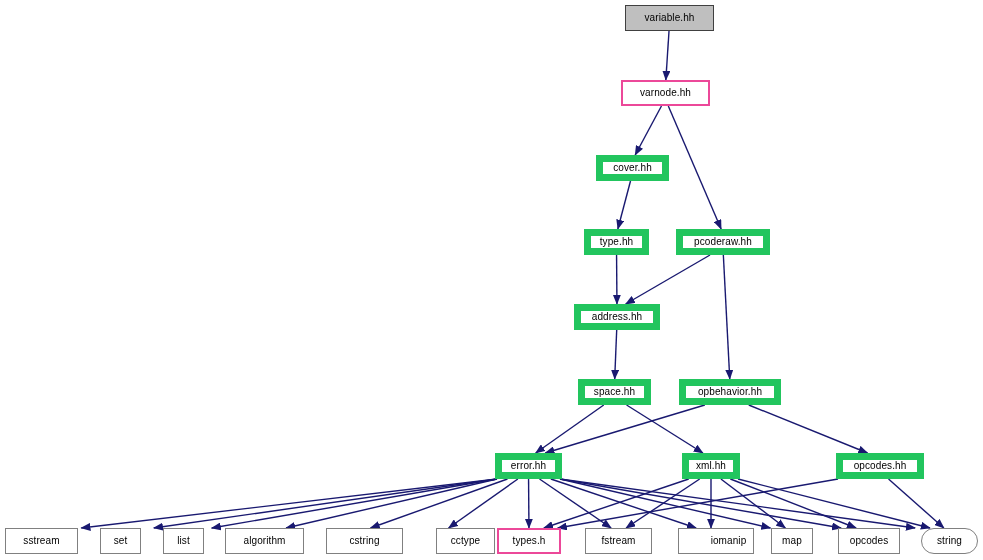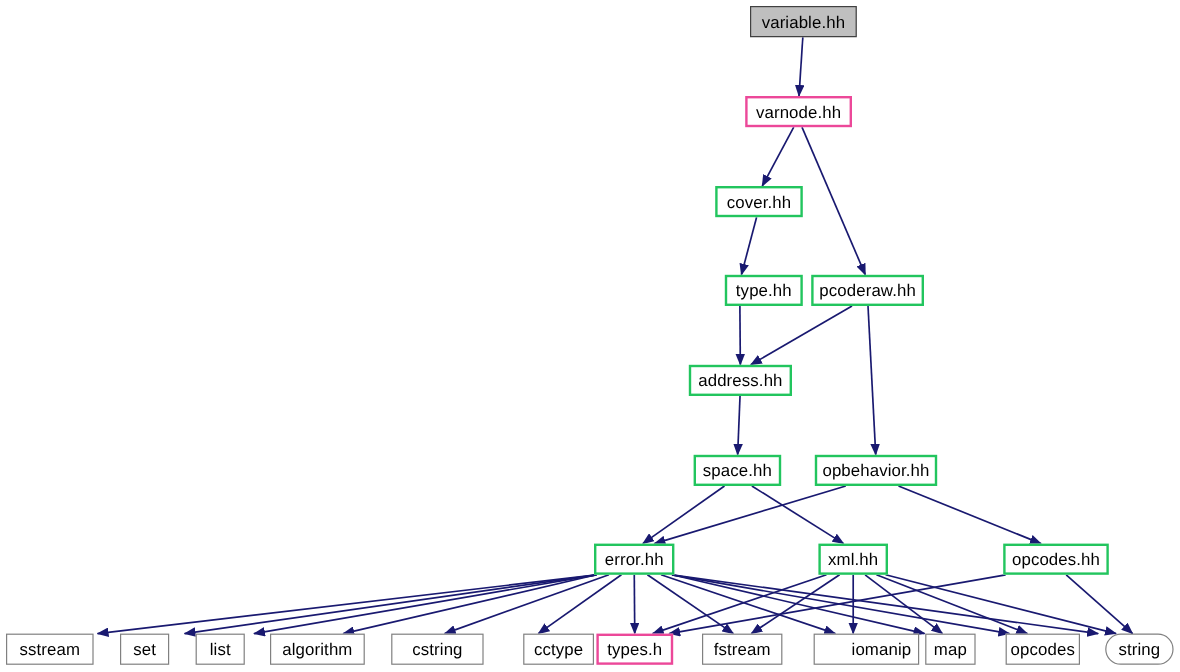--- a/index.html
+++ b/index.html
@@ -24,35 +24,35 @@
   }
   .node-box {
     position: absolute;
     box-sizing: border-box;
     display: flex;
     align-items: center;
     justify-content: center;
     background: #ffffff;
     border: 1px solid #808080;
     color: #000000;
-    font-size: 14px;
+    font-size: 10px;
     line-height: 1;
     white-space: nowrap;
     letter-spacing: 0.1px;
     z-index: 3;
   }
   .node-box.style-root {
     background: #bfbfbf;
     border: 1px solid #404040;
   }
   .node-box.style-bold {
     border: 2px solid #ec4899;
   }
   .node-box.style-med {
-    border: 2px solid #22c55e;
+    border: 7px solid #22c55e;
   }
   .node-label {
     pointer-events: none;
   }
 </style>
 </head>
 <body>
 
 <div id="graph-root">
   <svg id="graph-svg" viewBox="0 0 983 560" xmlns="http://www.w3.org/2000/svg">
@@ -102,21 +102,21 @@
       </div>
       <div class="node-box style-bold" style="left: 621px; top: 80px; width: 89px; height: 26px;">
         <span class="node-label">varnode.hh</span>
       </div>
       <div class="node-box style-med" style="left: 596px; top: 155px; width: 73px; height: 26px;">
         <span class="node-label">cover.hh</span>
       </div>
       <div class="node-box style-med" style="left: 676px; top: 229px; width: 94px; height: 26px;">
         <span class="node-label">pcoderaw.hh</span>
       </div>
-      <div class="node-box style-med" style="left: 584px; top: 229px; width: 65px; height: 26px; margin-left: 20px;">
+      <div class="node-box style-med" style="left: 584px; top: 229px; width: 65px; height: 26px;">
         <span class="node-label">type.hh</span>
       </div>
       <div class="node-box style-med" style="left: 574px; top: 304px; width: 86px; height: 26px;">
         <span class="node-label">address.hh</span>
       </div>
       <div class="node-box style-med" style="left: 578px; top: 379px; width: 73px; height: 26px;">
         <span class="node-label">space.hh</span>
       </div>
       <div class="node-box style-med" style="left: 679px; top: 379px; width: 102px; height: 26px;">
         <span class="node-label">opbehavior.hh</span>
@@ -147,21 +147,21 @@
       </div>
       <div class="node-box" style="left: 412px; top: 528px; width: 59px; height: 26px; margin-left: 24px;">
         <span class="node-label">cctype</span>
       </div>
       <div class="node-box style-bold" style="left: 497px; top: 528px; width: 64px; height: 26px;">
         <span class="node-label">types.h</span>
       </div>
       <div class="node-box" style="left: 585px; top: 528px; width: 67px; height: 26px;">
         <span class="node-label">fstream</span>
       </div>
-      <div class="node-box" style="left: 678px; top: 528px; width: 88px; height: 26px; padding-left: 25px;">
+      <div class="node-box" style="left: 678px; top: 528px; width: 76px; height: 26px; padding-left: 25px;">
         <span class="node-label">iomanip</span>
       </div>
       <div class="node-box" style="left: 771px; top: 528px; width: 42px; height: 26px;">
         <span class="node-label">map</span>
       </div>
       <div class="node-box" style="left: 838px; top: 528px; width: 62px; height: 26px;">
         <span class="node-label">opcodes</span>
       </div>
       <div class="node-box" style="left: 921px; top: 528px; width: 57px; height: 26px; border-radius: 13px;">
         <span class="node-label">string</span>

